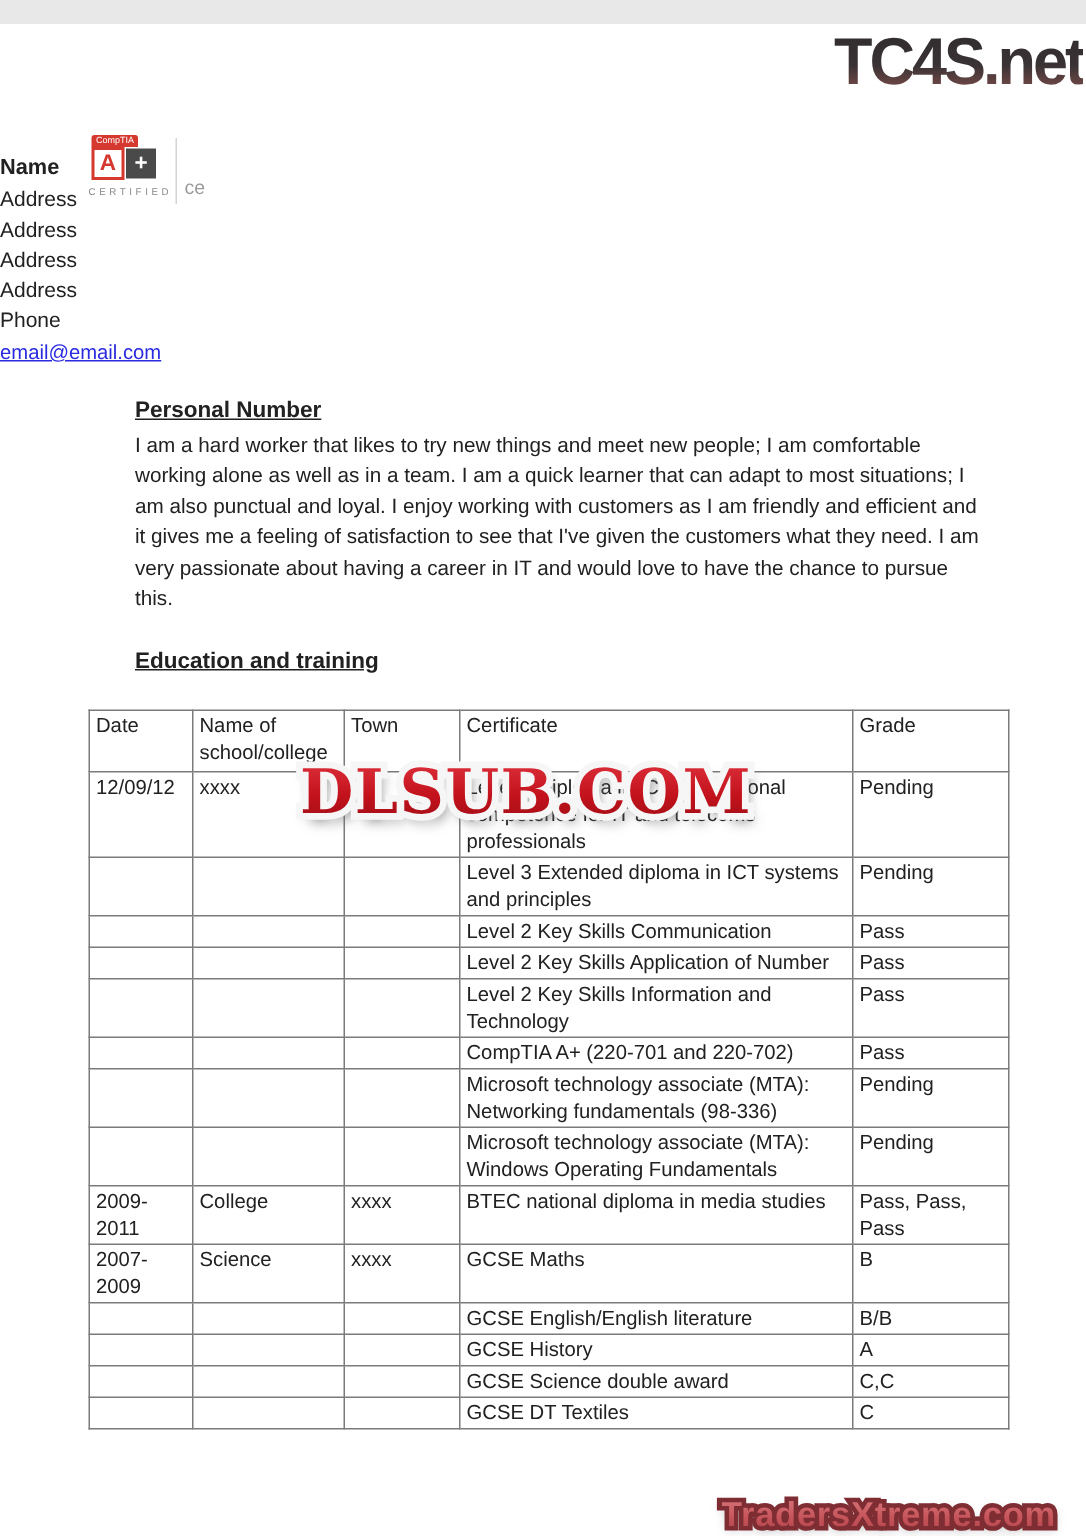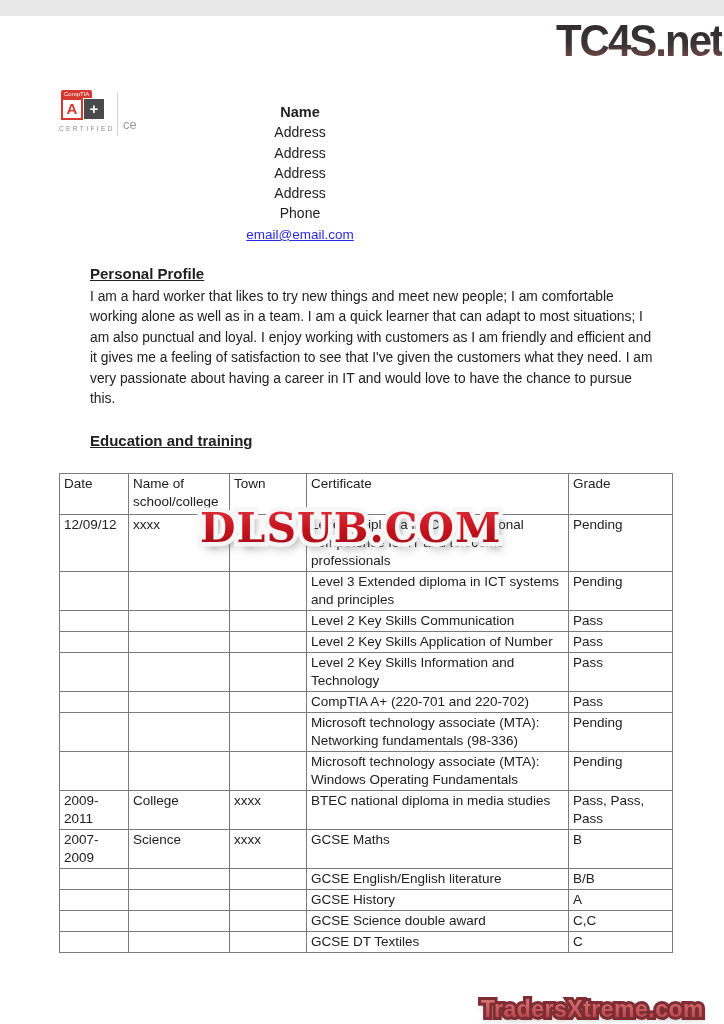--- a/index.html
+++ b/index.html
@@ -37,21 +37,21 @@
     width:20px;height:20px;background:#4a4a4a;color:#fff;margin-left:1px;margin-top:1px;
     font-weight:bold;font-size:15px;line-height:19px;text-align:center;display:block;
   }
   .ct-cert{
     position:absolute;left:4px;top:35px;color:#8a8a8a;
     font-size:6.5px;letter-spacing:2.4px;white-space:nowrap;
   }
   .ct-div{position:absolute;left:62px;top:2px;bottom:4px;width:1px;background:#d4d4d4;}
   .ct-ce{position:absolute;left:68px;top:27px;color:#9a9a9a;font-size:13px;text-align:right;}
   
-  .contact{position:absolute;left:0;top:86px;width:600px;text-align:center;font-size:14px;}
+  .contact{position:absolute;left:0;top:86px;width:600px;font-size:14px;}
   .contact .line{line-height:20.3px;}
   .contact .name{font-weight:bold;font-size:14.5px;}
   .contact .email{color:#2a2ae0;text-decoration:underline;font-size:13.5px;cursor:pointer;}
   
   .h-section{
     position:absolute;left:90px;font-weight:bold;font-size:15px;
     text-decoration:underline;white-space:nowrap;
   }
   .h-profile{top:249px;}
   .h-education{top:416px;}
@@ -128,21 +128,21 @@
     <div>
         <div class="line">Address</div>
         <div class="line">Address</div>
         <div class="line">Address</div>
         <div class="line">Address</div>
       </div>
     <div class="line">Phone</div>
     <div class="line"><span class="email">email@email.com</span></div>
   </div>
 
-  <div class="h-section h-profile">Personal Profile</div>
+  <div class="h-section h-profile">Personal Number</div>
   <div class="paragraph">
       <div class="pl">I am a hard worker that likes to try new things and meet new people; I am comfortable</div>
       <div class="pl">working alone as well as in a team. I am a quick learner that can adapt to most situations; I</div>
       <div class="pl">am also punctual and loyal. I enjoy working with customers as I am friendly and efficient and</div>
       <div class="pl">it gives me a feeling of satisfaction to see that I've given the customers what they need. I am</div>
       <div class="pl">very passionate about having a career in IT and would love to have the chance to pursue</div>
       <div class="pl">this.</div>
     </div>
 
   <div class="h-section h-education">Education and training</div>

